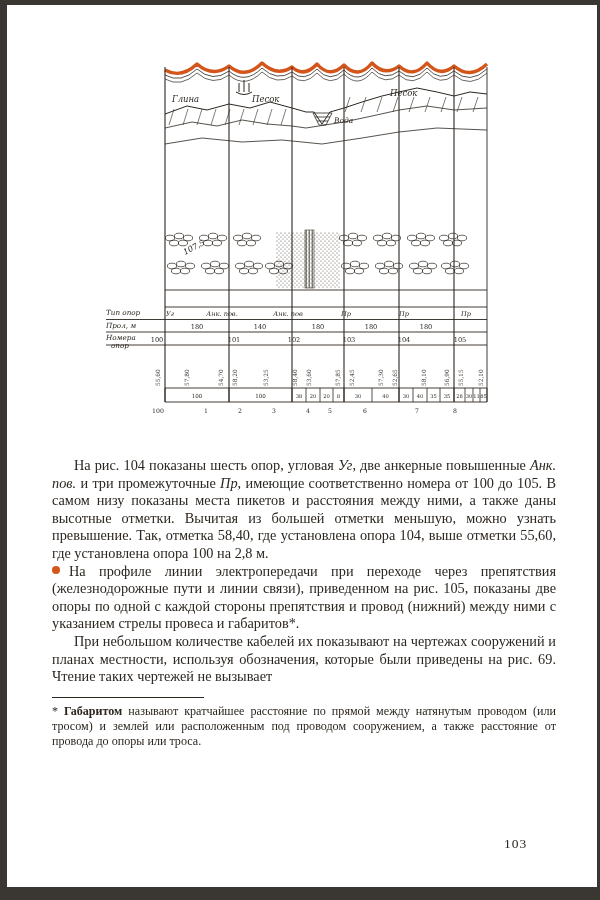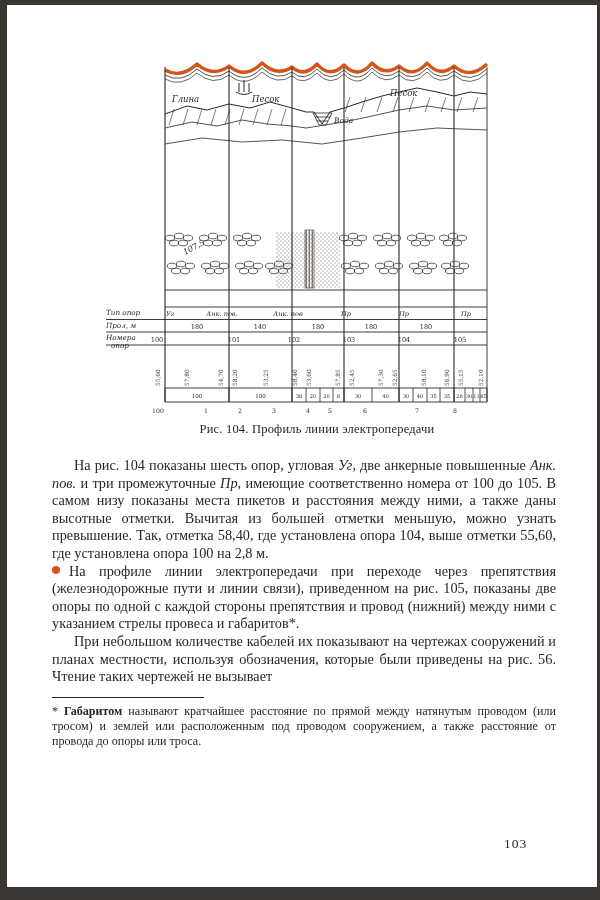--- a/index.html
+++ b/index.html
@@ -259,29 +259,28 @@
         <text x="182" y="361" font-size="6.2" text-anchor="middle">3</text>
         <text x="216" y="361" font-size="6.2" text-anchor="middle">4</text>
         <text x="238" y="361" font-size="6.2" text-anchor="middle">5</text>
         <text x="273" y="361" font-size="6.2" text-anchor="middle">6</text>
         <text x="325" y="361" font-size="6.2" text-anchor="middle">7</text>
         <text x="363" y="361" font-size="6.2" text-anchor="middle">8</text>
         <text x="66" y="361" font-size="6.2" text-anchor="middle">100</text>
       </g>
   </svg>
 
-  <div class="caption">Рис. 104. Профиль линии электропередачи</div>
 
   <div class="textcol">
     <div id="paras1">
         <div class="para indent"><span>На рис. 104 показаны шесть опор, угловая </span><span class="it">Уг</span><span>, две анкерные повышенные </span><span class="it">Анк. пов.</span><span> и три промежуточные </span><span class="it">Пр</span><span>, имеющие соответственно номера от 100 до 105. В самом низу показаны места пикетов и расстояния между ними, а также даны высотные отметки. Вычитая из большей отметки меньшую, можно узнать превышение. Так, отметка 58,40, где установлена опора 104, выше отметки 55,60, где установлена опора 100 на 2,8 м.</span></div>
         <div class="para"><span class="obullet"></span><span>На профиле линии электропередачи при переходе через препятствия (железнодорожные пути и линии связи), приведенном на рис. 105, показаны две опоры по одной с каждой стороны препятствия и провод (нижний) между ними с указанием стрелы провеса и габаритов*.</span></div>
       </div>
     <div id="paras2">
-        <div class="para indent"><span>При небольшом количестве кабелей их показывают на чертежах сооружений и планах местности, используя обозначения, которые были приведены на рис. 56. Чтение таких чертежей не вызывает</span></div>
+        <div class="para indent"><span>При небольшом количестве кабелей их показывают на чертежах сооружений и планах местности, используя обозначения, которые были приведены на рис. 69. Чтение таких чертежей не вызывает</span></div>
       </div>
     <hr class="fnsep">
     <div id="footnote" class="footnote">
         <div class="para"><span>* </span><span class="bd">Габаритом</span><span> называют кратчайшее расстояние по прямой между натянутым проводом (или тросом) и землей или расположенным под проводом сооружением, а также расстояние от провода до опоры или троса.</span></div>
       </div>
   </div>
 
   <div class="pageno">103</div>
 </div>
 

